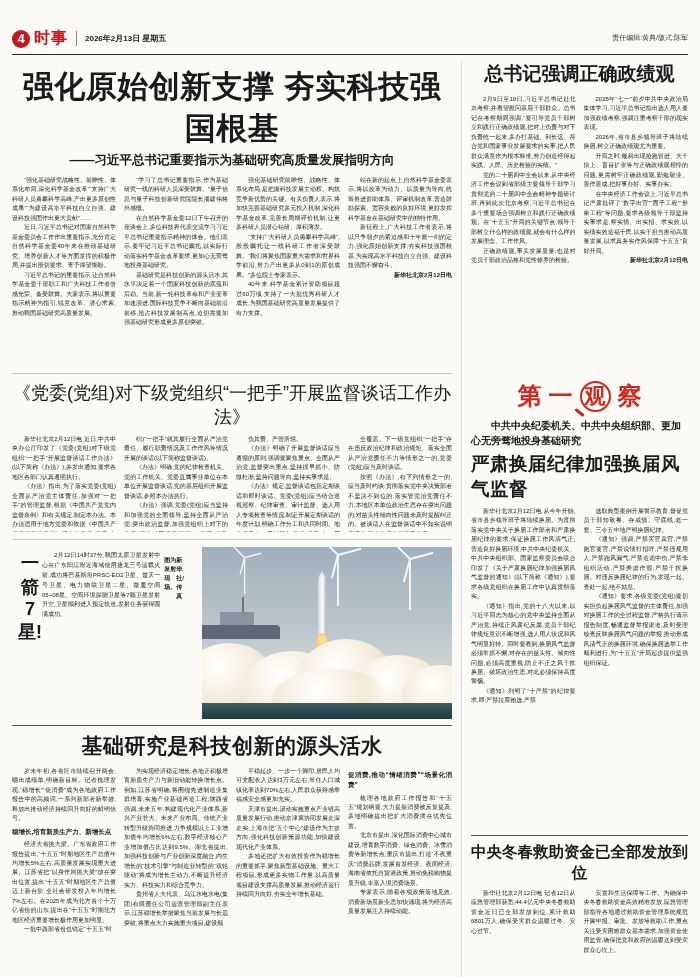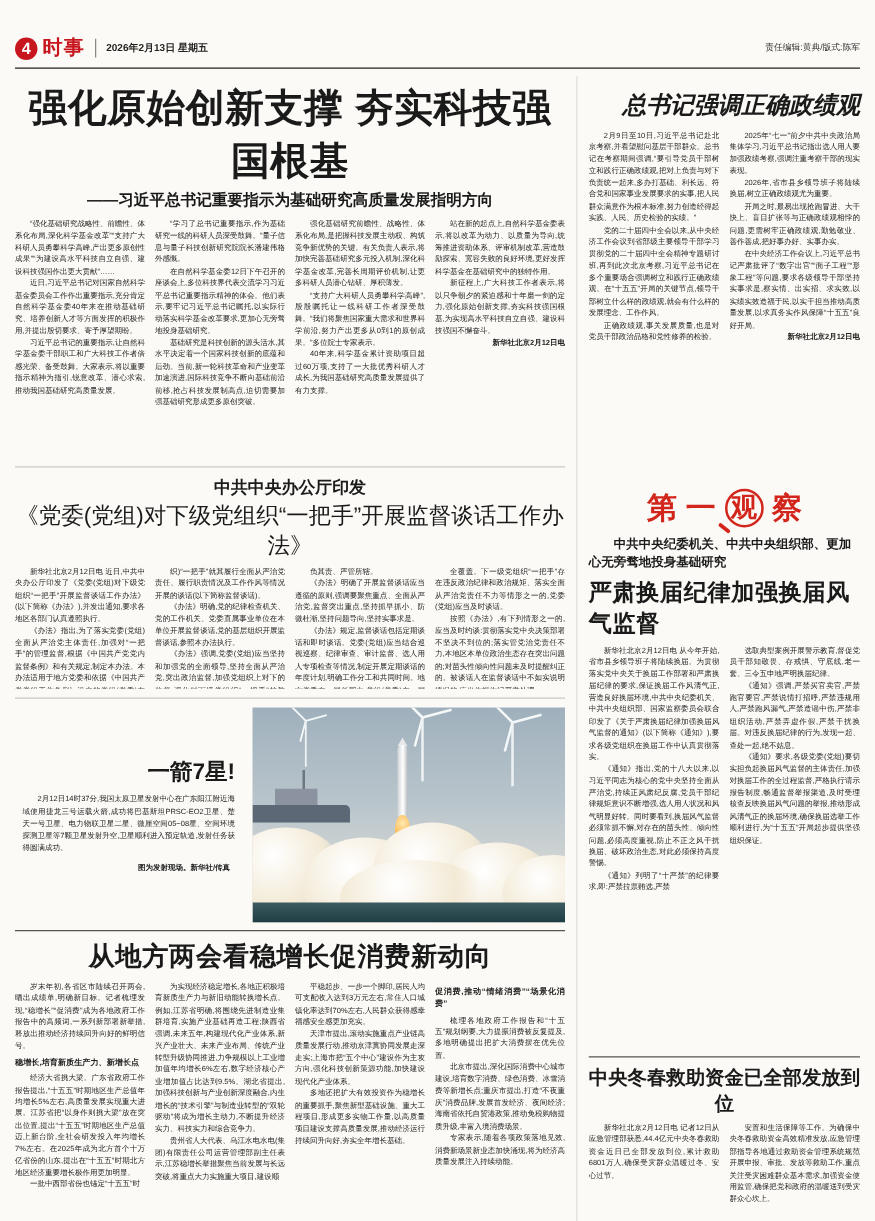--- a/index.html
+++ b/index.html
@@ -46,21 +46,21 @@
   .a-deck { font-size:12.5px; font-weight:bold; text-align:center; margin:2px 0 7px; }
   .h-a { height:190px; }
 
   
   .b-kicker { font-size:13.5px; font-weight:bold; text-align:center; margin:3px 0 1px; }
   .b-head   { font-size:18px; font-weight:400; text-align:center; margin:1px 0 6px; }
   .h-b { height:97px; }
 
   
   .photo-row { display:flex; gap:8px; height:172px; margin-top:2px; }
-  .photo-box { width:182px; padding:4px 6px; display:flex; flex-direction:column; justify-content:center;align-items:flex-end; }
+  .photo-box { width:182px; padding:4px 6px; display:flex; justify-content:center; }
   .pb-title { font-size:18px; font-weight:900; text-align:center; margin:0 0 7px; }
   .pb-caption { font-size:6px; line-height:1.65; text-align:justify; text-indent:2em; margin:0; }
   .pb-credit { display:flex; justify-content:space-between; font-size:6px; font-weight:bold; margin-top:5px; padding:0 4px; }
 
   .photo { flex:1; position:relative; overflow:hidden;
            background:linear-gradient(180deg,#9fb0bc 0%,#b9c5cc 45%,#cdd2d2 68%,#d6d8d4 78%); }
   .sea { position:absolute; left:0; right:0; bottom:0; height:16px;
          background:linear-gradient(#3d5b60,#1d3d44); }
   .turbine { position:absolute; }
   .t-tower { position:absolute; left:11px; top:11px; width:2px; height:52px; background:#eef2f3; }
@@ -81,21 +81,21 @@
            background:radial-gradient(circle at 50% 30%,#ffe9b0,#ffb54a 60%,rgba(255,160,60,0)); }
   .puff { position:absolute; border-radius:50%;
           background:radial-gradient(circle at 38% 32%, #ffffff 0%, #f3ead6 55%, rgba(235,225,205,0) 78%); }
 
   
   .c-head { font-size:21px; font-weight:900; text-align:center; margin:6px 0 7px; letter-spacing:0.5px; }
   .h-c { height:252px; }
 
   
   .d-head1 { font-size:15px; font-weight:900; text-align:center; margin:6px 0 0; }
-  .d-head2 { font-size:19px; font-weight:900; text-align:right; margin:10px 0 8px;font-style:italic; }
+  .d-head2 { font-size:19px; font-weight:900; text-align:center; margin:0 0 8px; }
   .h-d { height:276px; }
 
   
   .observe { display:flex; justify-content:center; align-items:center; gap:7px;
              color:#d2251c; font-weight:900; font-size:24px; margin:9px 0 7px;
              font-family:"Liberation Serif", serif; }
   .circ { width:31px; height:31px; border:2.5px solid #d2251c; border-radius:50%;
           display:flex; align-items:center; justify-content:center; position:relative; font-size:21px; }
   .circ::after { content:""; position:absolute; left:-8px; bottom:-4px; width:11px; height:3px;
                  background:#d2251c; transform:rotate(38deg); border-radius:2px; }
@@ -154,21 +154,20 @@
               <p>站在新的起点上,自然科学基金委表示,将以改革为动力、以质量为导向,统筹推进资助体系、评审机制改革,营造鼓励探索、宽容失败的良好环境,更好发挥科学基金在基础研究中的独特作用。</p>
               <p>新征程上,广大科技工作者表示,将以只争朝夕的紧迫感和十年磨一剑的定力,强化原始创新支撑,夯实科技强国根基,为实现高水平科技自立自强、建设科技强国不懈奋斗。</p>
               <p class="dateline">新华社北京2月12日电</p>
             </div>
         </div>
       </article>
 
       <div class="rule"></div>
 
       <article>
-        <div class="b-kicker">中共中央办公厅印发</div>
         <h2 class="b-head">《党委(党组)对下级党组织“一把手”开展监督谈话工作办法》</h2>
         <div class="cols h-b">
           <div class="col">
               <p>新华社北京2月12日电 近日,中共中央办公厅印发了《党委(党组)对下级党组织“一把手”开展监督谈话工作办法》(以下简称《办法》),并发出通知,要求各地区各部门认真遵照执行。</p>
               <p>《办法》指出,为了落实党委(党组)全面从严治党主体责任,加强对“一把手”的管理监督,根据《中国共产党党内监督条例》和有关规定,制定本办法。本办法适用于地方党委和依据《中国共产党党组工作条例》设立的党组(党委)在日常监督工作中,对下级党委(党组)、单位党组织(以下统称下级党组</p>
             </div>
           <div class="col">
               <p>织)“一把手”就其履行全面从严治党责任、履行职责情况及工作作风等情况开展的谈话(以下简称监督谈话)。</p>
               <p>《办法》明确,党的纪律检查机关、党的工作机关、党委直属事业单位在本单位开展监督谈话,党的基层组织开展监督谈话,参照本办法执行。</p>
               <p>《办法》强调,党委(党组)应当坚持和加强党的全面领导,坚持全面从严治党,突出政治监督,加强党组织上对下的监督,强化对下级党组织“一把手”的教育、管理、监督,督促落实管党治党政治责任,做到严于律己、严</p>
@@ -229,21 +228,21 @@
           <i class="puff" style="left:150px;top:108px;width:92px;height:70px"></i>
           <i class="puff" style="left:200px;top:118px;width:80px;height:60px"></i>
           <i class="puff" style="left:70px;top:122px;width:120px;height:60px"></i>
           <i class="sea"></i>
         </div>
       </div>
 
       <div class="rule-dark"></div>
 
       <article>
-        <h2 class="c-head">从地方两会看稳增长促消费新动向</h2>
+        <h2 class="c-head">基础研究是科技创新的源头活水</h2>
         <div class="cols h-c">
           <div class="col">
               <p>岁末年初,各省区市陆续召开两会,晒出成绩单,明确新目标。记者梳理发现,“稳增长”“促消费”成为各地政府工作报告中的高频词,一系列新部署新举措,释放出推动经济持续回升向好的鲜明信号。</p>
               <p class="subhead">稳增长,培育新质生产力、新增长点</p>
               <p>经济大省挑大梁。广东省政府工作报告提出,“十五五”时期地区生产总值年均增长5%左右,高质量发展实现重大进展。江苏省把“以身作则挑大梁”放在突出位置,提出“十五五”时期地区生产总值迈上新台阶,全社会研发投入年均增长7%左右。在2025年成为北方首个十万亿省份的山东,提出在“十五五”时期北方地区经济重要增长极作用更加明显。</p>
               <p>一批中西部省份也锚定“十五五”时</p>
             </div>
           <div class="col">
               <p>为实现经济稳定增长,各地正积极培育新质生产力与新旧动能转换增长点。例如,江苏省明确,将围绕先进制造业集群培育,实施产业基础再造工程;陕西省强调,未来五年,构建现代化产业体系,新兴产业壮大、未来产业布局、传统产业转型升级协同推进,力争规模以上工业增加值年均增长6%左右,数字经济核心产业增加值占比达到9.5%。湖北省提出,加强科技创新与产业创新深度融合,内生增长的“技术引擎”与制造业转型的“双轮驱动”将成为增长主动力,不断提升经济实力、科技实力和综合竞争力。</p>
               <p>贵州省人大代表、乌江水电水电(集团)有限责任公司运营管理部副主任表示,江苏稳增长举措聚焦当前发展与长远突破,将重点大力实施重大项目,建设顺</p>

